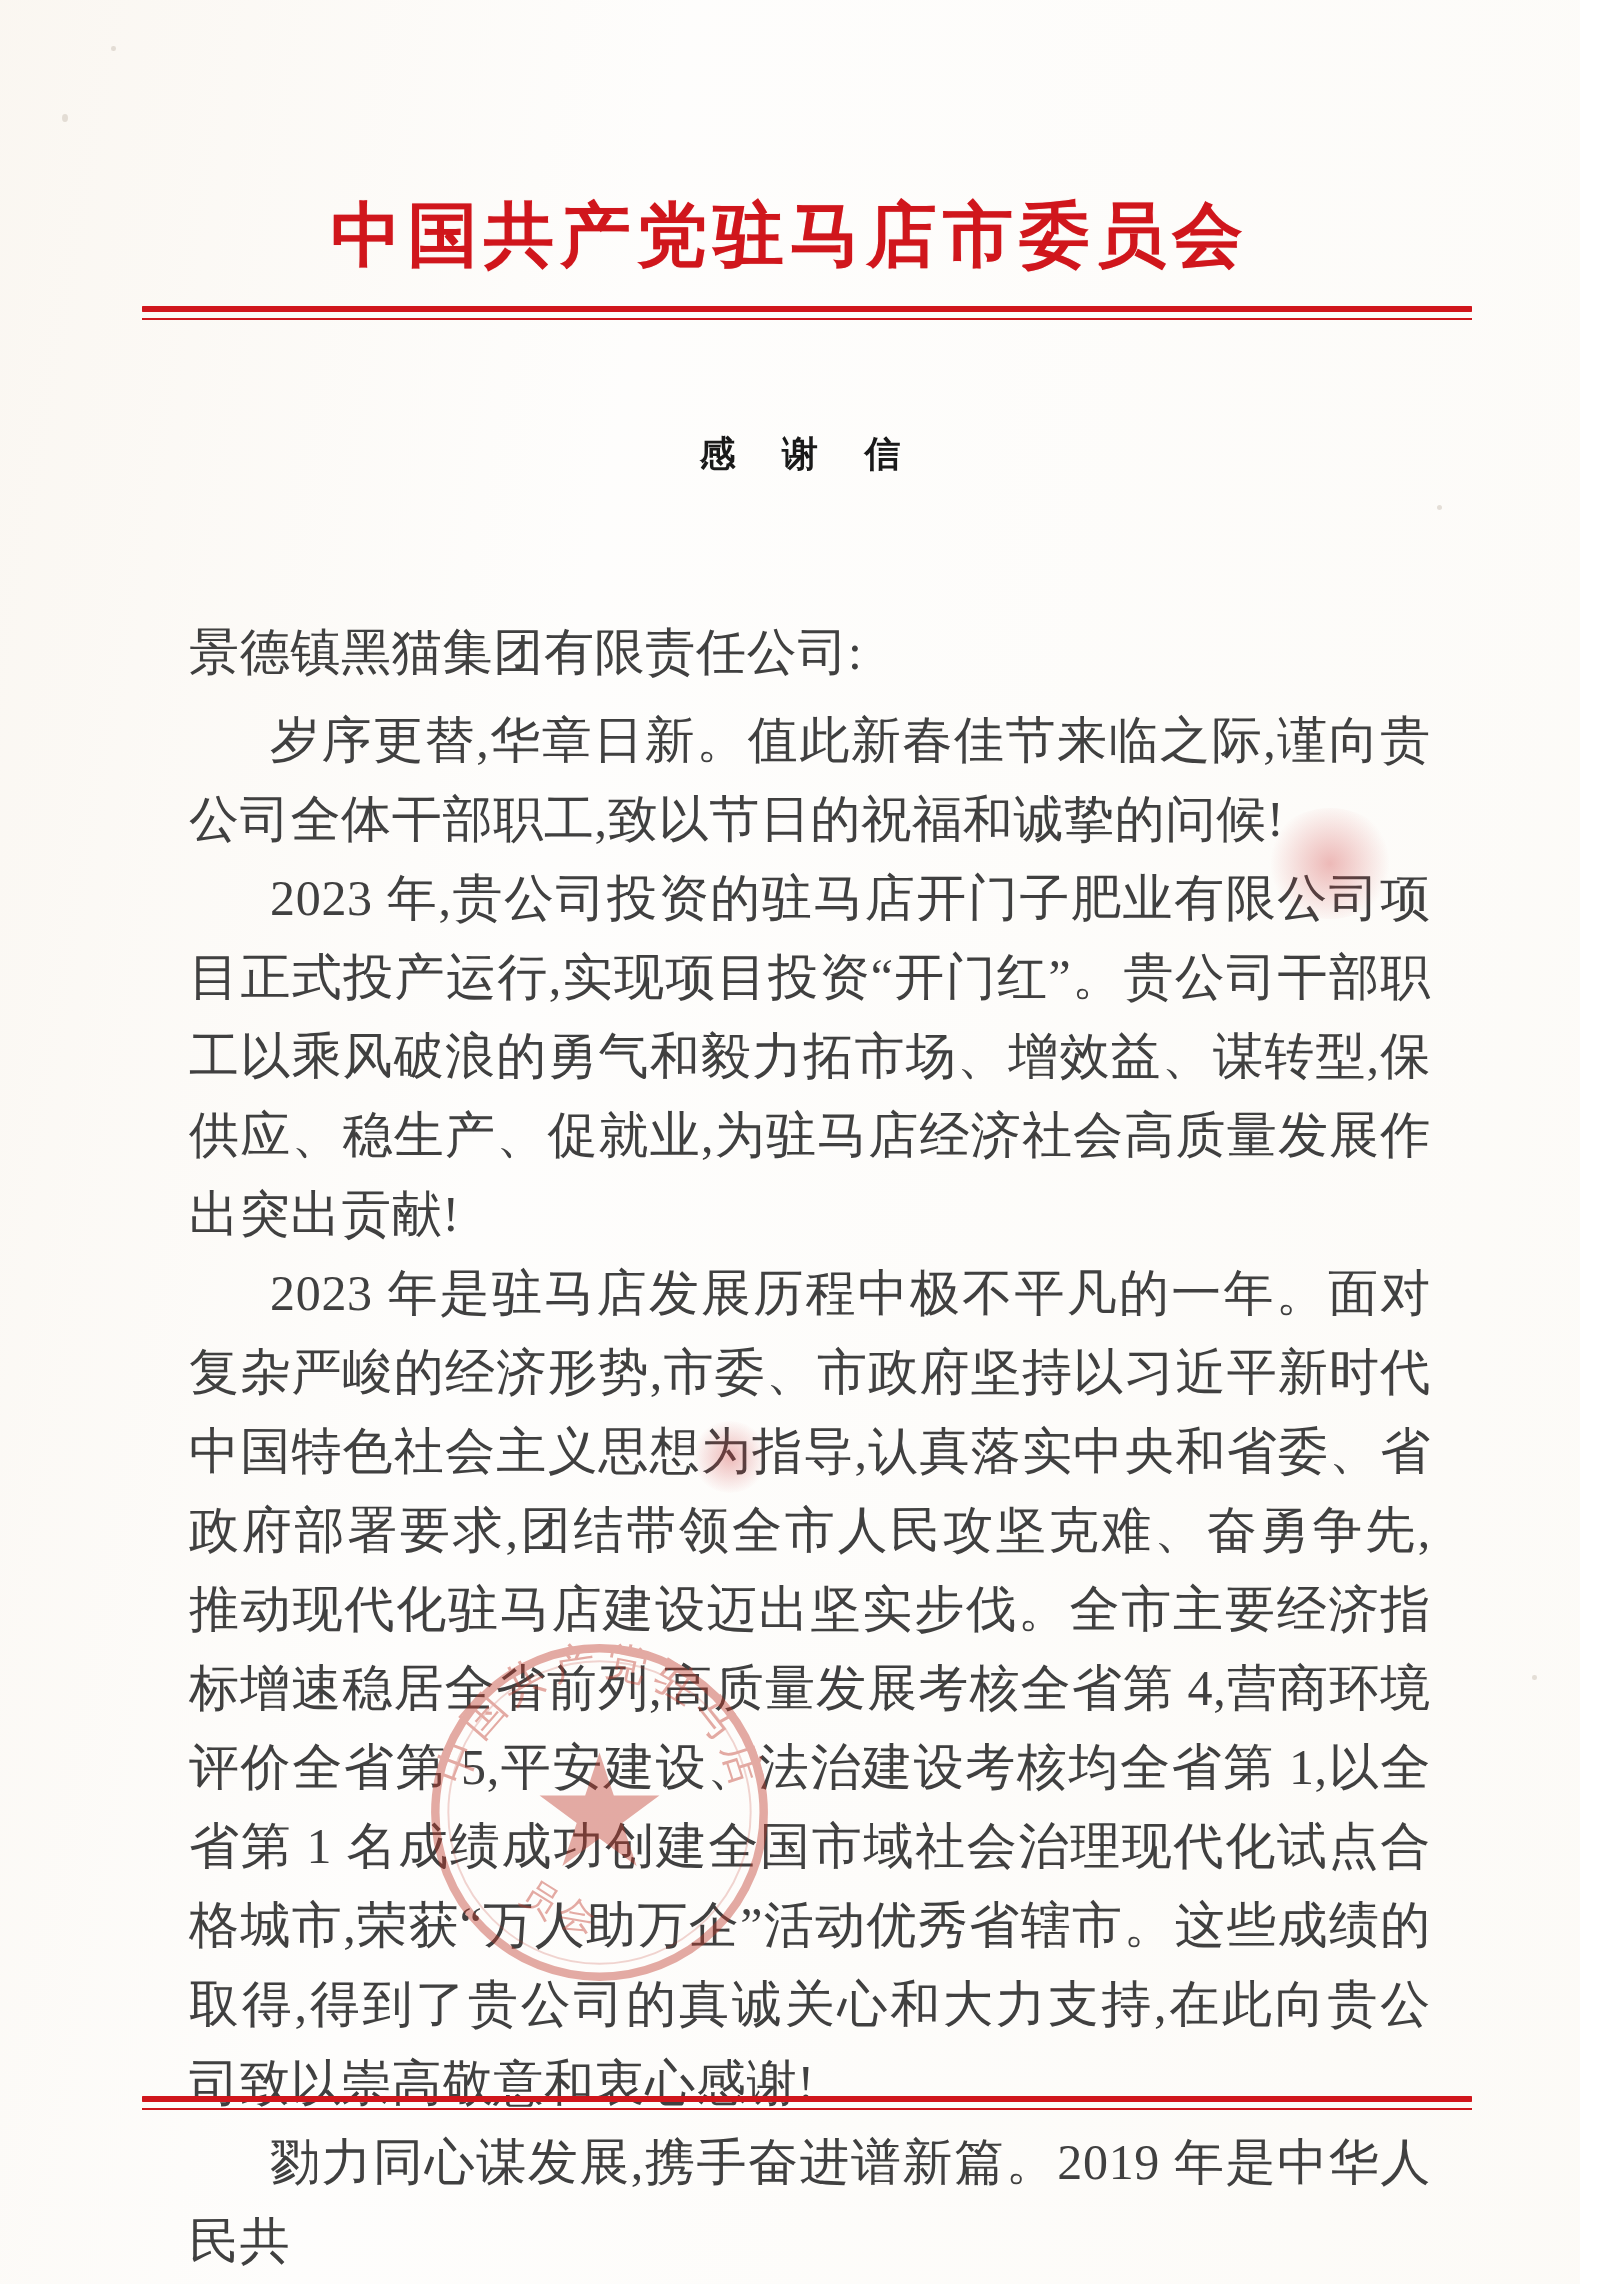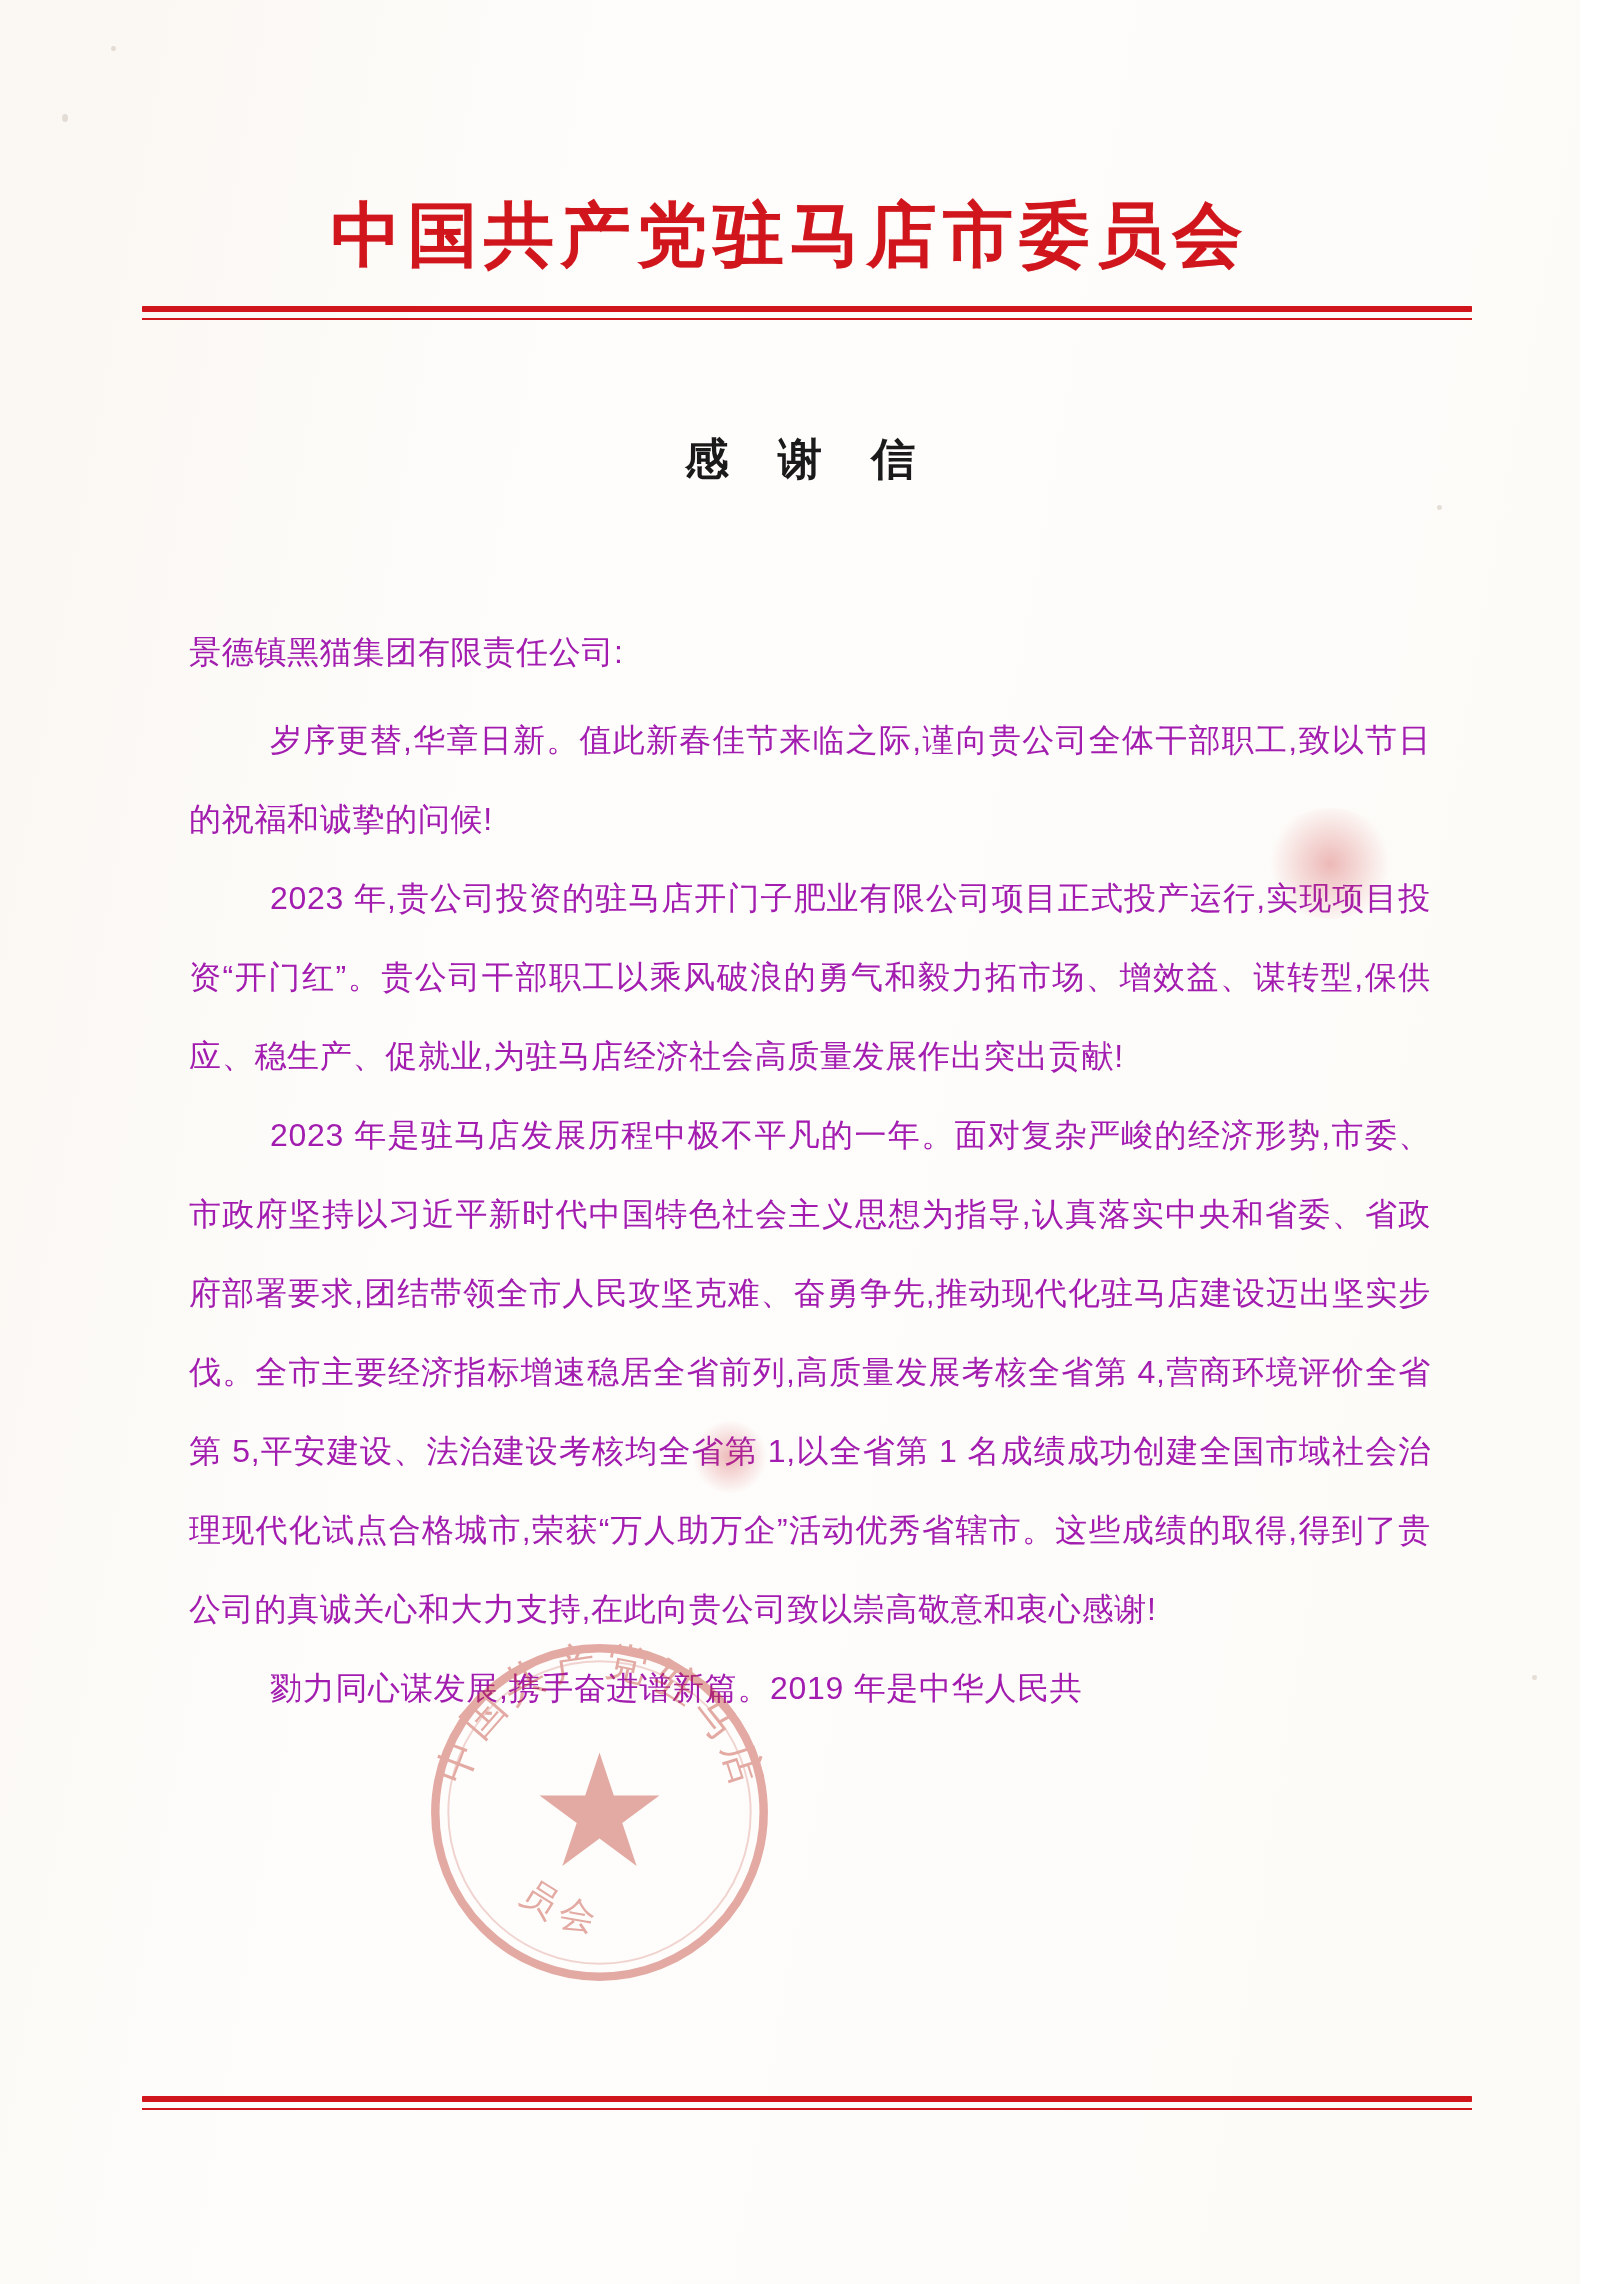--- a/index.html
+++ b/index.html
@@ -70,36 +70,36 @@
 
   
   .doc-title {
     position: absolute;
     left: 0;
     right: 0;
     top: 430px;
     text-align: center;
     font-family: "DejaVu Serif", serif;
     font-weight: bold;
-    font-size: 44px;
+    font-size: 36px;
     letter-spacing: 17px;
     color: #1a1a1a;
     padding-left: 37px;
   }
 
   
   .body-block {
     position: absolute;
     left: 189px;
     width: 1242px;
     top: 613px;
-    font-family: Liberation Sans, sans-serif;
-    font-size: 32px;
+    font-family: Liberation Serif, serif;
+    font-size: 50px;
     line-height: 79px;
-    color: #a21caf;
+    color: #404040;
     letter-spacing: 0.7px;
   }
   .salutation {
     margin: 0 0 9px 0;
   }
   .para {
     margin: 0;
     text-indent: 81px;
     text-align: justify;
     text-justify: inter-ideograph;

